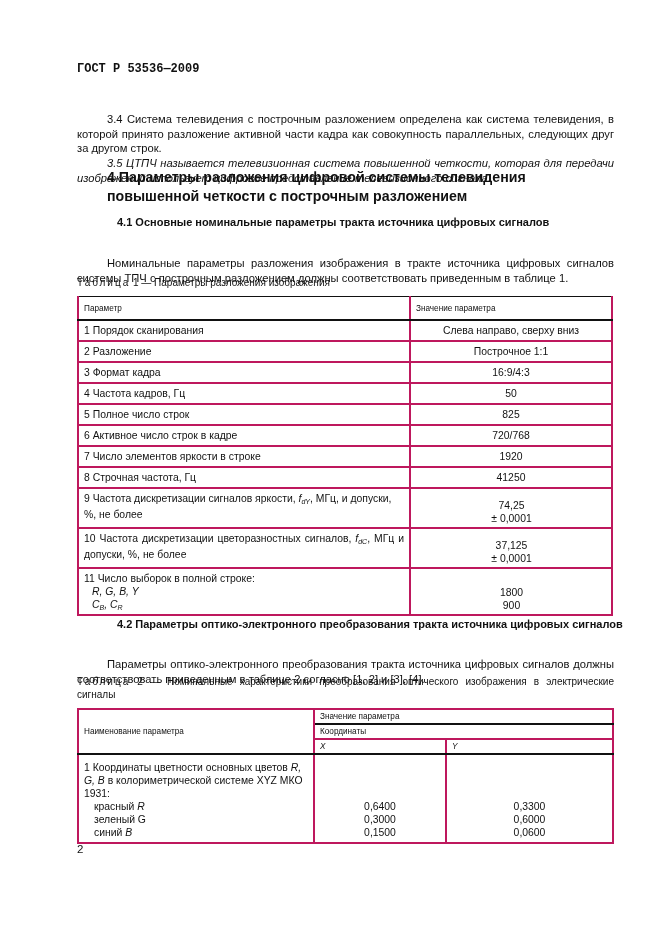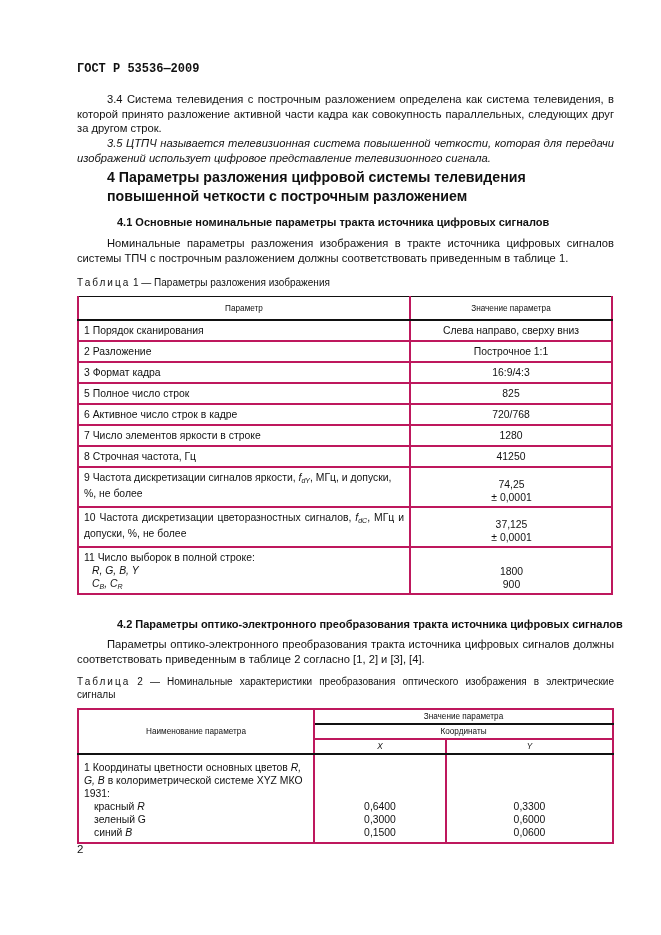--- a/index.html
+++ b/index.html
@@ -6,31 +6,31 @@
   body {
     width: 661px; height: 935px; position: relative; overflow: hidden;
     font-family: "Liberation Sans", sans-serif; color: #111;
   }
   .abs { position: absolute; }
   .header-code { left: 77px; top: 62px; font-size: 12px; font-weight: bold; font-family: Liberation Mono, monospace; }
   .para {
     left: 77px; width: 537px; font-size: 11.2px; line-height: 14.6px;
     text-align: justify;
   }
-  .indent { text-indent: 30px; }
+  .indent { text-indent: 30px; margin-top: 20px; }
   .h-section {
     left: 107px; width: 510px; font-size: 14.2px; font-weight: bold; line-height: 18.5px;
   }
   .h-sub { left: 95px; font-size: 11px; font-weight: bold; white-space: nowrap; margin-left: 22px; }
   .tcaption { left: 77px; width: 537px; font-size: 10px; line-height: 13px; text-align: justify; }
   .tcaption .lbl { letter-spacing: 2px; }
 
   table.t { position: absolute; border-collapse: collapse; font-size: 10.4px; }
   table.t td, table.t th { border: 2px solid #be185d; padding: 0 5px; vertical-align: middle; }
-  table.t th { font-weight: normal; font-size: 8.2px; text-align: center; }
+  table.t th { font-weight: normal; font-size: 8.2px; text-align: left; }
   table.t td.val { text-align: center; }
 
   #t1 { left: 77px; top: 296px; width: 536px; }
   #t1 .c1 { width: 320px; }
   #t1 tr.hdr th { height: 22px; border-top: 1px solid #111; border-bottom: 2px solid #111; }
   #t1 tr.r td { height: 19px; }
   #t1 tr.tall td { vertical-align: top; padding-top: 3px; line-height: 13px; }
   #t1 tr.tall td.val { vertical-align: bottom; padding-bottom: 2px; padding-left: 6px; }
 
   #t2 { left: 77px; top: 708px; width: 537px; }
@@ -74,30 +74,34 @@
   </tr>
   <tr class="r">
     <td>2 Разложение</td>
     <td class="val">Построчное 1:1</td>
   </tr>
   <tr class="r">
     <td>3 Формат кадра</td>
     <td class="val">16:9/4:3</td>
   </tr>
   <tr class="r">
+    <td>4 Частота кадров, Гц</td>
+    <td class="val">50</td>
+  </tr>
+  <tr class="r">
     <td>5 Полное число строк</td>
     <td class="val">825</td>
   </tr>
   <tr class="r">
     <td>6 Активное число строк в кадре</td>
     <td class="val">720/768</td>
   </tr>
   <tr class="r">
     <td>7 Число элементов яркости в строке</td>
-    <td class="val">1280</td>
+    <td class="val">1920</td>
   </tr>
   <tr class="r">
     <td>8 Строчная частота, Гц</td>
     <td class="val">41250</td>
   </tr>
   <tr class="tall" style="height:40px;">
     <td><span>9 Частота дискретизации сигналов яркости, </span><span class="it">f</span><span class="sub">dY</span><span>, МГц, и допуски, %, не более</span></td>
     <td class="val">
           <div>74,25</div>
           <div>± 0,0001</div>

